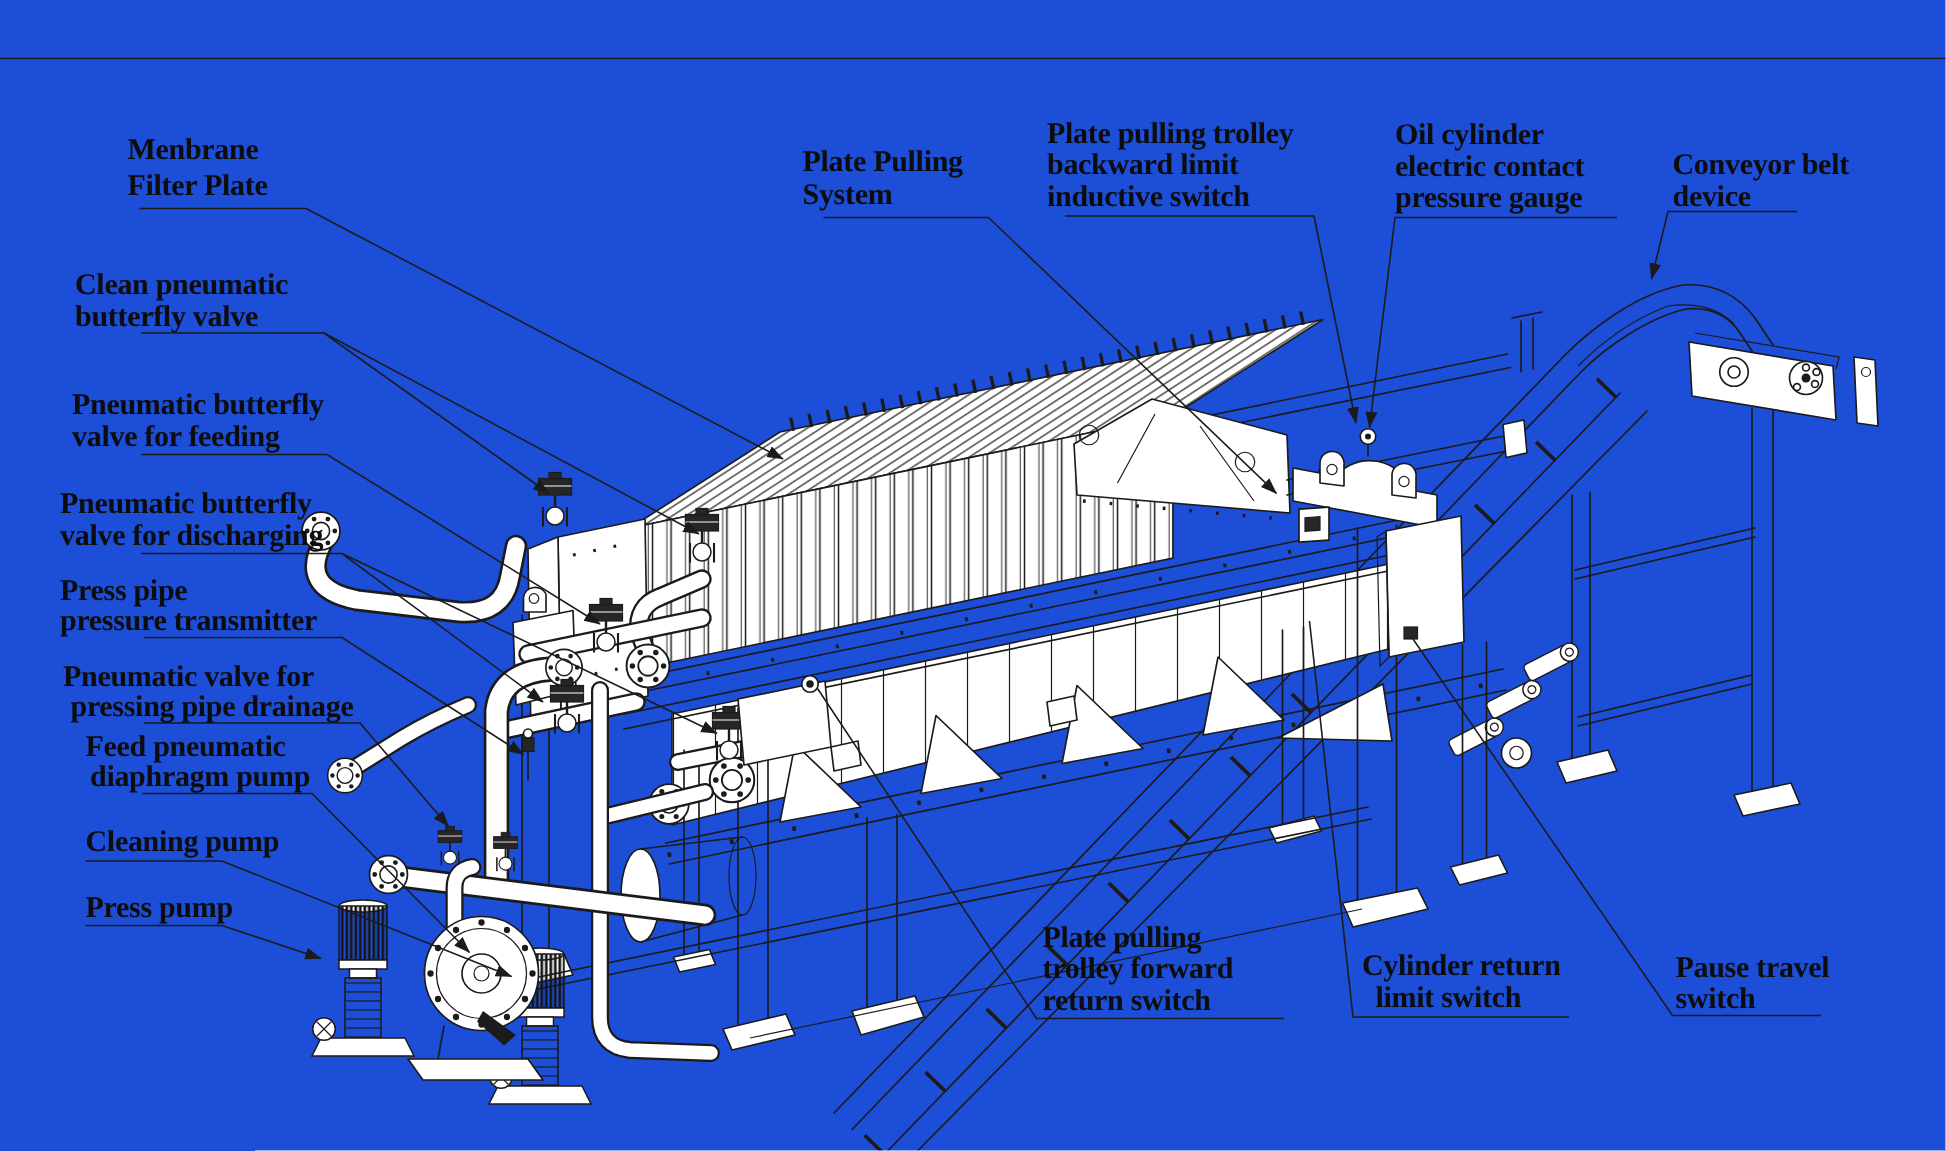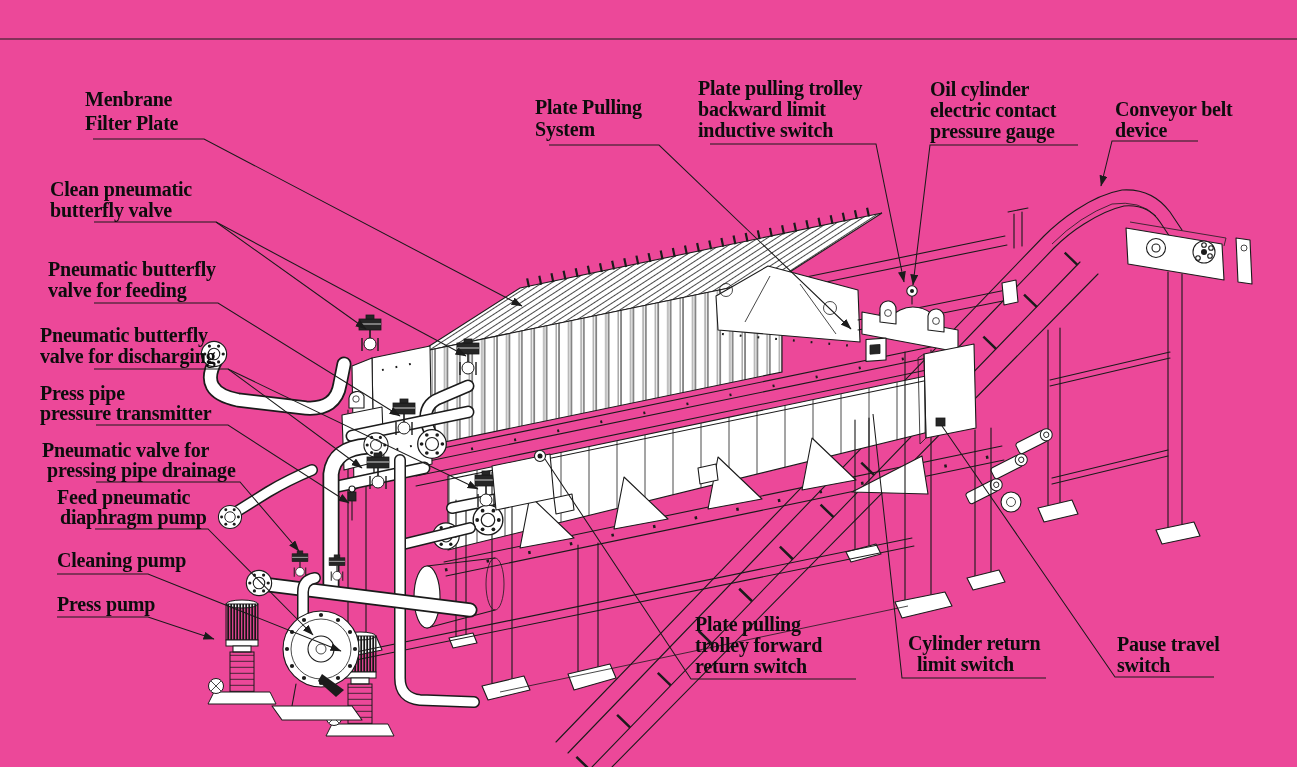--- a/index.html
+++ b/index.html
@@ -1,16 +1,16 @@
 <!DOCTYPE html>
 <html><head>
 <meta charset="utf-8">
 <style>
   html,body{margin:0;padding:0;background:#fff;}
-  .stage{position:relative;width:1297px;height:767px;background:#ec4899;overflow:hidden;
+  .stage{position:relative;width:1297px;height:767px;background:#1d4ed8;overflow:hidden;
          font-family:"Liberation Serif","DejaVu Serif",serif;}
   svg{position:absolute;left:0;top:0;}
   .lbl{font-family:"Liberation Serif","DejaVu Serif",serif;font-weight:bold;font-size:20px;
        fill:#0d0d0d;letter-spacing:-0.2px;}
   .ln{stroke:#1b1b1b;stroke-width:1.1;fill:none;stroke-linejoin:round;stroke-linecap:round;}
   .lnthin{stroke:#1b1b1b;stroke-width:0.8;fill:none;}
   .wfill{fill:#ffffff;stroke:#1b1b1b;stroke-width:1.1;stroke-linejoin:round;}
   .dark{fill:#262626;stroke:#1b1b1b;stroke-width:0.8;}
   .ldr{stroke:#1b1b1b;stroke-width:1.05;fill:none;}
   .dots{stroke:#1b1b1b;fill:none;}

